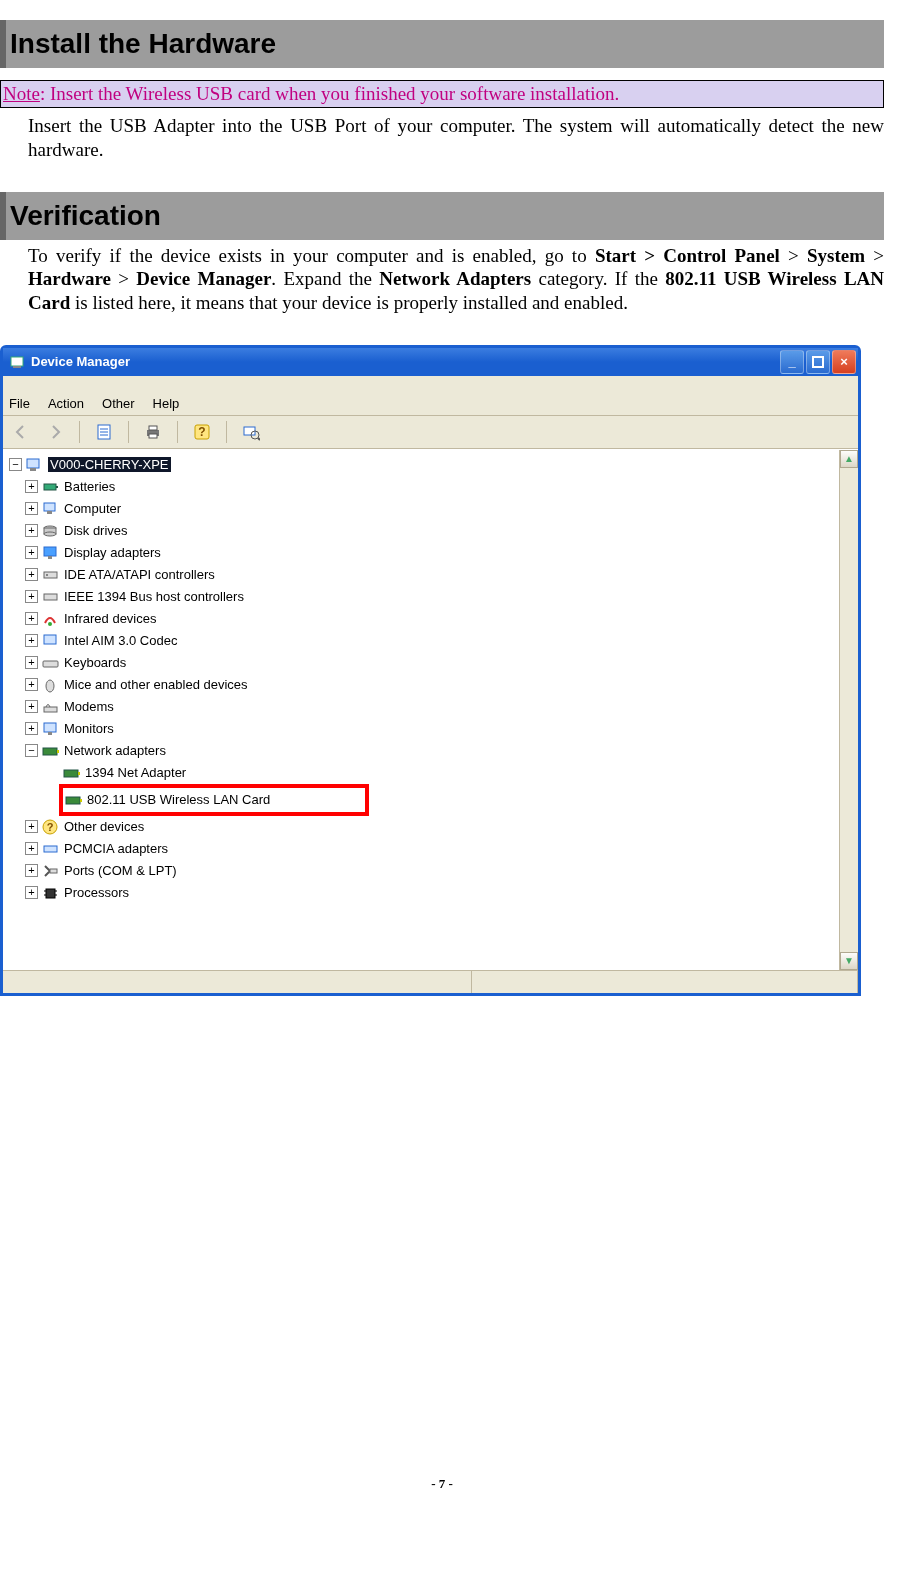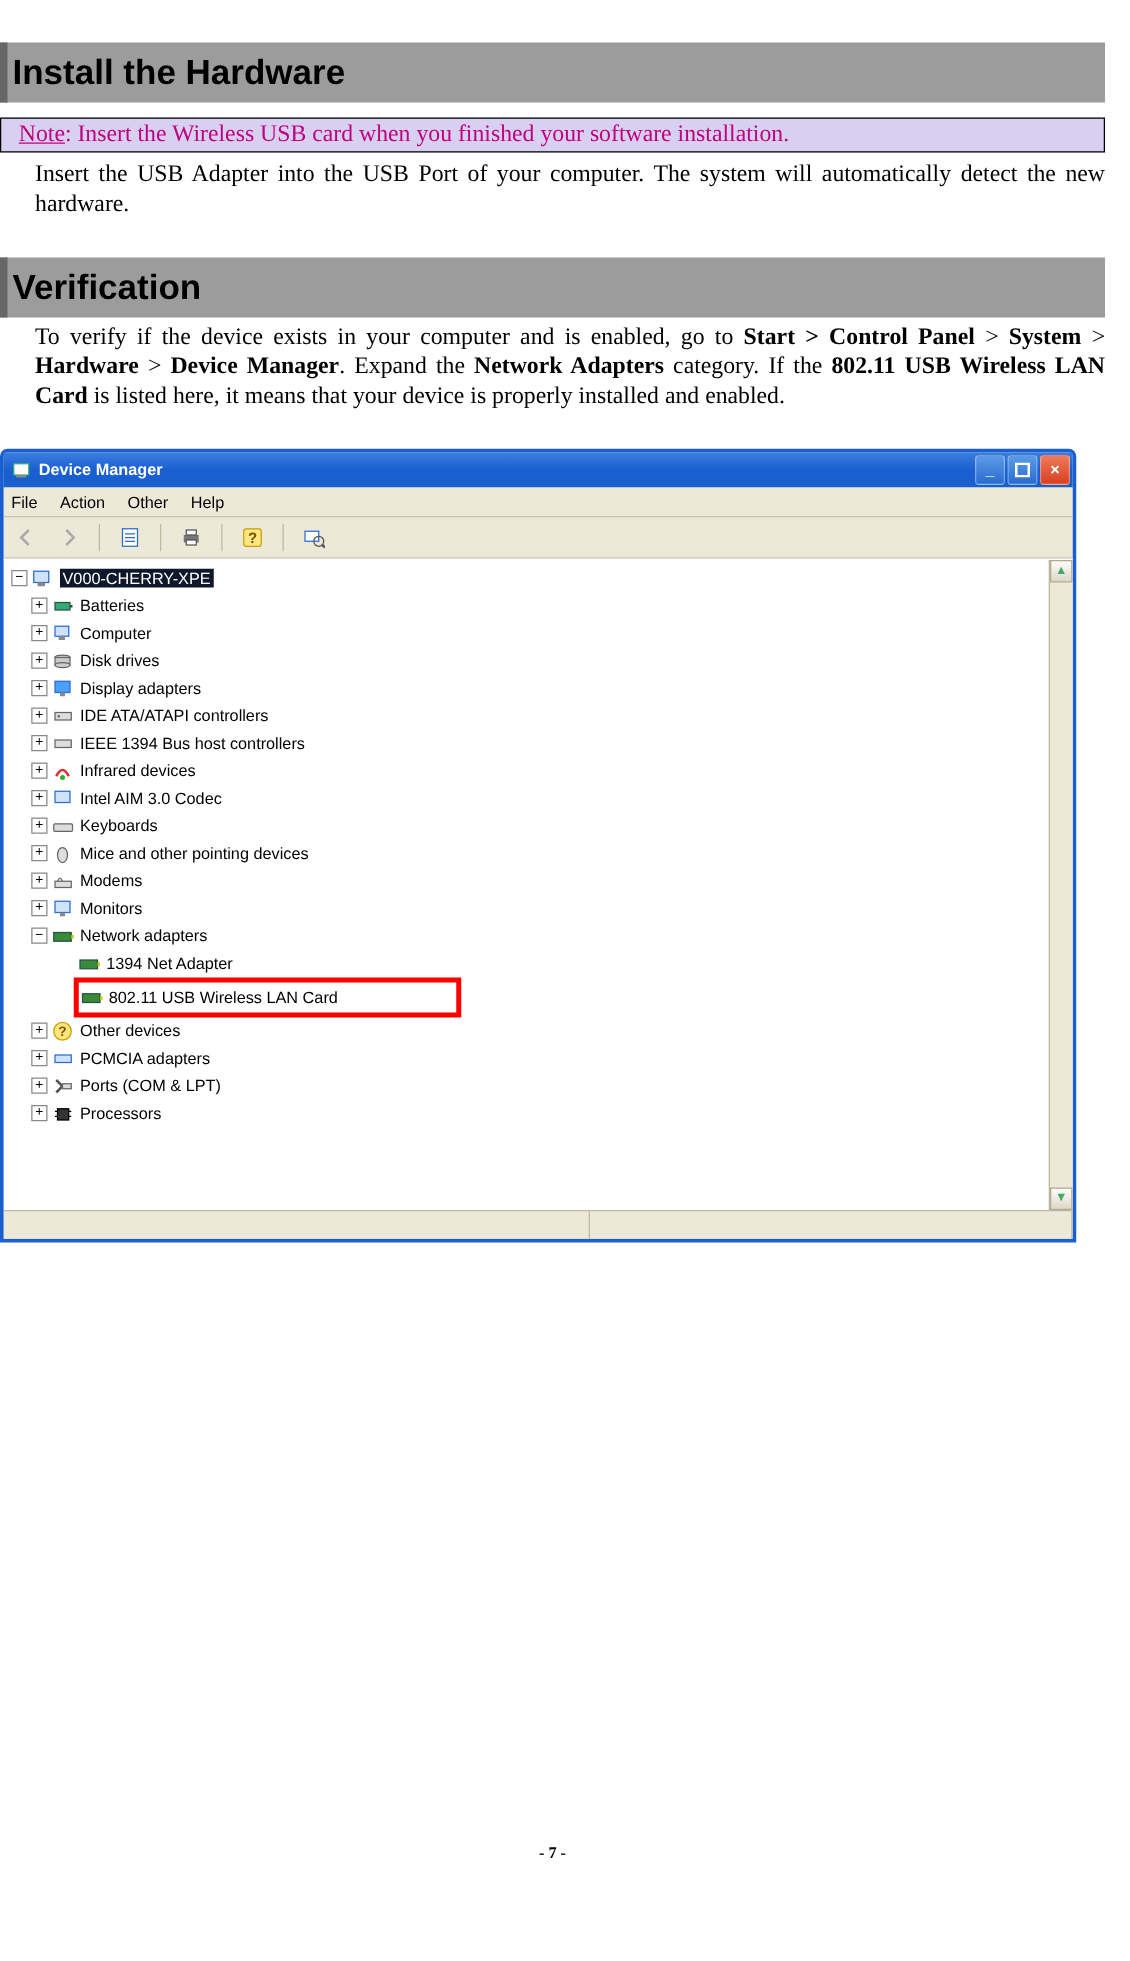--- a/index.html
+++ b/index.html
@@ -13,26 +13,26 @@
     padding: 10px 20px 20px 0;
   }
   .section-header {
     background: #9c9c9c;
     border-left: 6px solid #666;
     padding: 8px 0 8px 4px;
     font-family: Verdana, Arial, sans-serif;
     font-weight: bold;
     font-size: 28px;
     color: #000;
-    margin-top: 24px;
+    margin-top: 10px;
   }
   .note-box {
     background: #d8d0f0;
     border: 1px solid #000;
-    padding: 2px 14px;
+    padding: 2px 2px;
     margin: 12px 0 6px 0;
     font-size: 19px;
   }
   .note-box .note-label { color: #c00080; font-weight: normal; }
   .note-box .note-text  { color: #c00080; }
   .body-text {
     font-size: 19px;
     text-align: justify;
     margin: 4px 0 30px 0;
     line-height: 1.25;
@@ -72,20 +72,21 @@
   }
   .winbtn.min { background: linear-gradient(#5a9be8,#2a6bd0); }
   .winbtn.max { background: linear-gradient(#5a9be8,#2a6bd0); }
   .winbtn.close { background: linear-gradient(#ef7a5a,#d64020); }
   .dm-menubar {
     background: #ece9d8;
     padding: 4px 6px;
     border-bottom: 1px solid #c0b8a0;
     display: flex; gap: 18px;
     color: #000;
+    margin-top: 16px;
   }
   .dm-toolbar {
     background: #ece9d8;
     padding: 4px 6px;
     border-bottom: 1px solid #c0b8a0;
     display: flex; align-items: center; gap: 10px;
   }
   .tbicon {
     width: 22px; height: 22px; display:inline-flex;
     align-items:center; justify-content:center;
@@ -349,21 +350,21 @@
             </span>
           <span>Keyboards</span>
         </div>
         <div class="tree-row indent1">
           <span class="exp">+</span>
           <span class="node-icon">
               <svg viewBox="0 0 18 16">
                 <ellipse cx="8" cy="9" rx="4" ry="6" fill="#ddd" stroke="#666"></ellipse>
               </svg>
             </span>
-          <span>Mice and other pointing devices</span>
+          <span>Mice and other enabled devices</span>
         </div>
         <div class="tree-row indent1">
           <span class="exp">+</span>
           <span class="node-icon">
               <svg viewBox="0 0 18 16">
                 <rect x="2" y="8" width="13" height="5" fill="#ddd" stroke="#666"></rect>
                 <path d="M4 8 Q6 3 8 8" fill="none" stroke="#666"></path>
               </svg>
             </span>
           <span>Modems</span>

